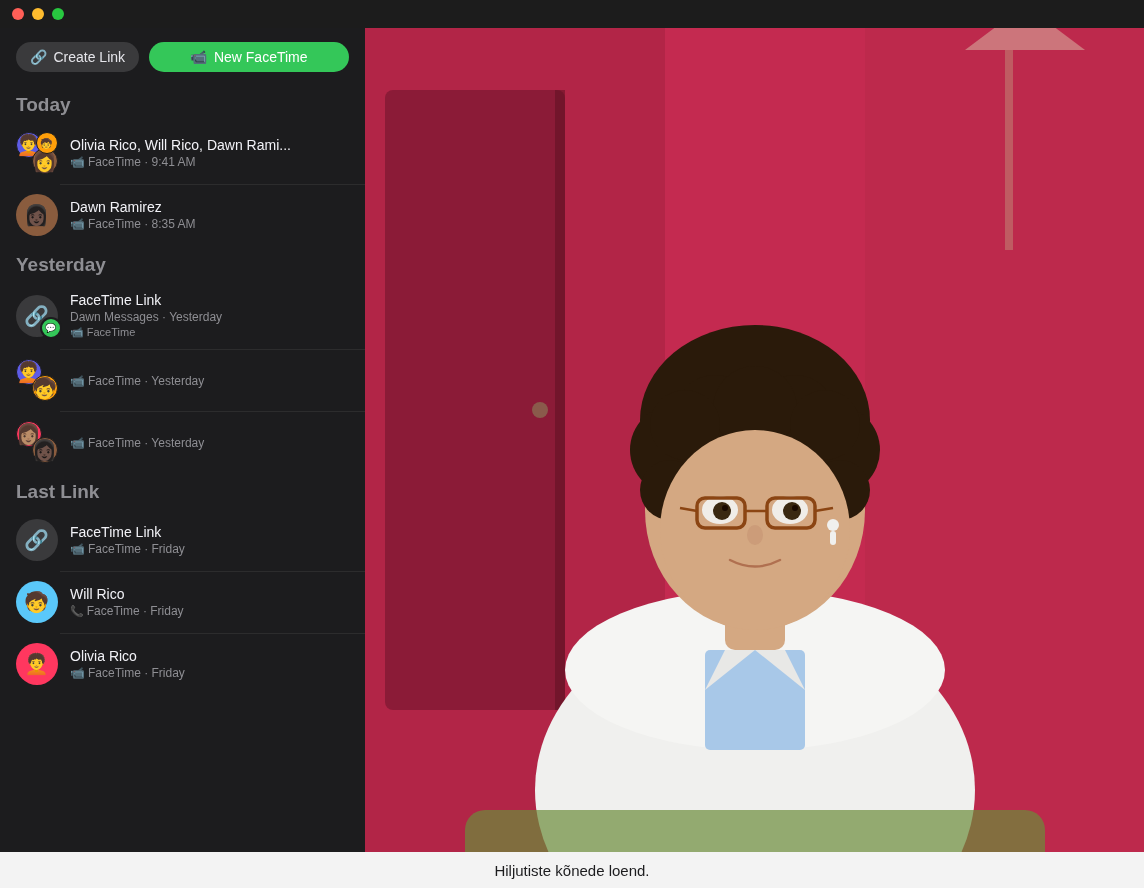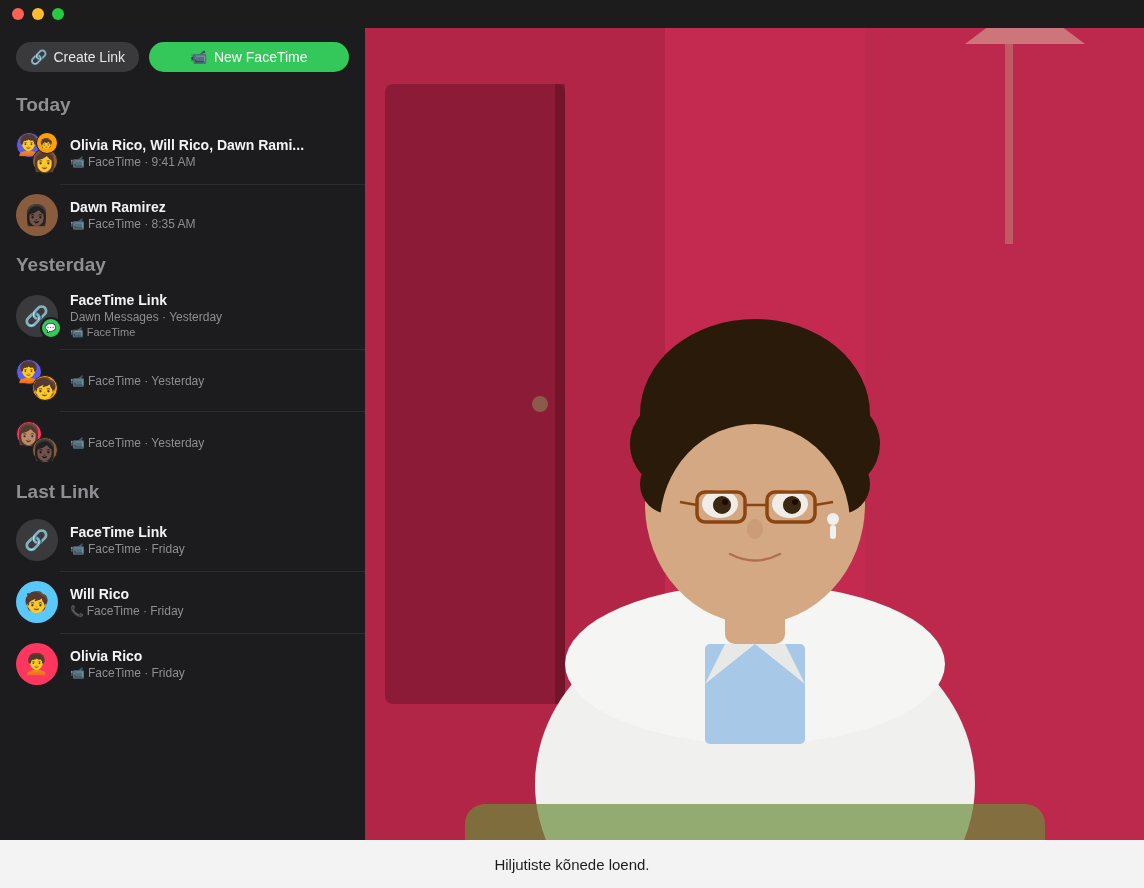--- a/index.html
+++ b/index.html
@@ -175,21 +175,21 @@
       color: #8e8e93;
     }
 
     .call-info {
       flex: 1;
       min-width: 0;
     }
 
     .call-name {
       font-size: 14px;
-      font-weight: 700;
+      font-weight: 400;
       color: #f2f2f7;
       white-space: nowrap;
       overflow: hidden;
       text-overflow: ellipsis;
     }
 
     .call-detail {
       font-size: 12px;
       color: #8e8e93;
       margin-top: 2px;
@@ -221,21 +221,21 @@
 
     .video-bg {
       width: 100%;
       height: 100%;
       background: linear-gradient(135deg, #8b1a5c 0%, #c2184a 30%, #e8205a 50%, #d4183c 70%, #3d1a2a 100%);
       position: relative;
     }
 
     
     .caption-bar {
-      height: 48px;
+      height: 36px;
       background: rgba(255,255,255,0.95);
       display: flex;
       align-items: center;
       justify-content: center;
       flex-shrink: 0;
     }
 
     .caption-text {
       font-size: 15px;
       color: #1c1c1e;

